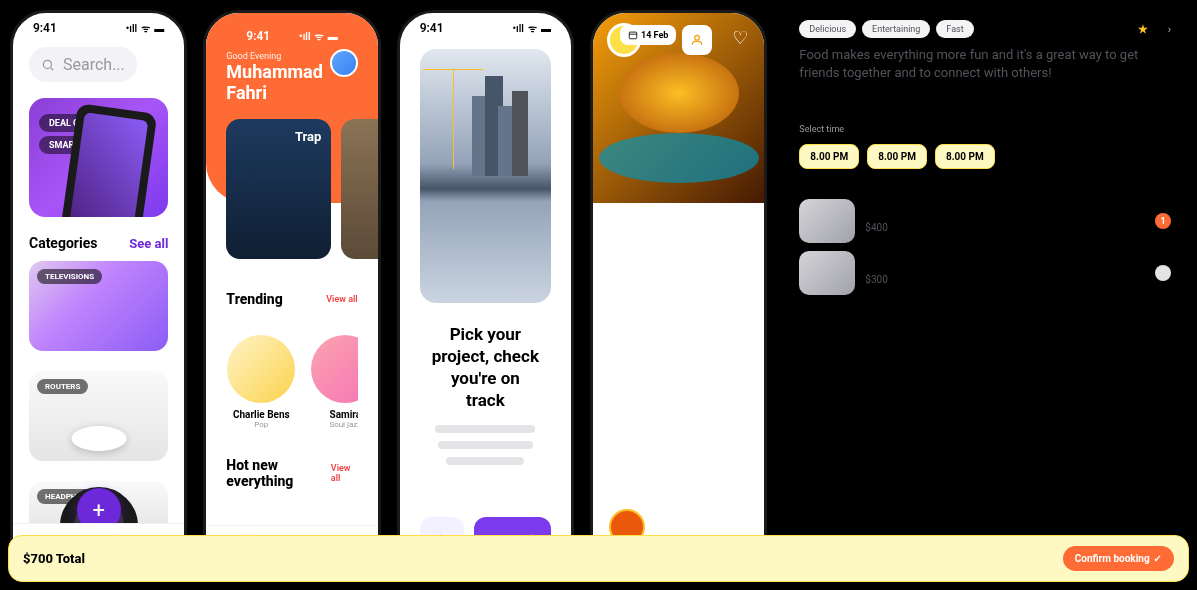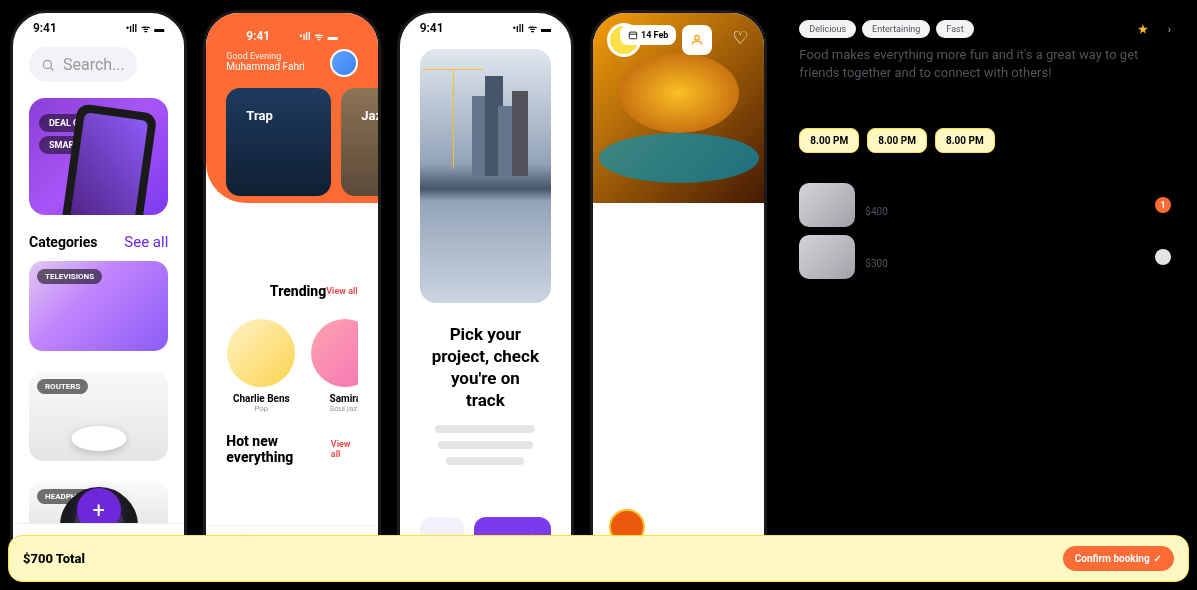--- a/index.html
+++ b/index.html
@@ -13,49 +13,49 @@
 .p1-search-row{display:flex;align-items:flex-end;gap:20px;padding:8px 16px}
 .p1-search{flex:1;background:#f3f3f7;border-radius:20px;padding:8px 12px;display:flex;align-items:center;gap:8px;color:#999}
 .p1-search svg{width:14px;height:14px}
 .p1-hero{margin:8px 16px;height:130px;border-radius:16px;background:linear-gradient(135deg,#8b3fd6,#a855f7,#7c3aed);position:relative;overflow:hidden}
 .p1-tag{background:rgba(0,0,0,0.5);color:#fff;font-size:9px;font-weight:700;padding:4px 10px;border-radius:12px;display:inline-block;margin:4px 0 0 10px}
 .p1-tag:first-child{margin-top:16px}
 .p1-hero-phone{position:absolute;right:20px;top:10px;width:80px;height:140px;background:#1a1a1a;border-radius:12px;transform:rotate(8deg)}
 .p1-hero-phone::after{content:'';position:absolute;inset:8px;background:linear-gradient(45deg,#4a1d7a,#8b5cf6);border-radius:6px}
 .p1-section{padding:10px 16px 4px;display:flex;justify-content:space-between;align-items:center}
 .p1-section h3{font-size:14px;font-weight:700}
-.p1-section a{font-size:15px;color:#6d28d9;font-weight:400}
+.p1-section a{font-size:13px;color:#6d28d9;font-weight:700}
 .p1-grid{display:grid;grid-template-columns:1fr;gap:20px;padding:6px 16px}
 .p1-card{height:90px;border-radius:14px;background:#d4d4d8;position:relative;overflow:hidden}
 .p1-card-tag{position:absolute;top:8px;left:8px;background:rgba(0,0,0,0.55);color:#fff;font-size:8px;font-weight:700;padding:3px 8px;border-radius:10px}
 .p1-card.c1{background:linear-gradient(135deg,#e0c9f0,#c084fc 40%,#8b5cf6)}
 .p1-card.c2{background:linear-gradient(135deg,#f5f3ff,#ddd6fe 50%,#a78bfa)}
 .p1-card.c3{background:linear-gradient(180deg,#f9f9f9,#e5e5e5)}
 .p1-card.c4{background:linear-gradient(180deg,#fafafa,#d4d4d4)}
 .p1-card.c3::after{content:'';position:absolute;bottom:10px;left:50%;transform:translateX(-50%);width:55px;height:25px;background:#fff;border-radius:50%;box-shadow:0 2px 8px rgba(0,0,0,0.2)}
 .p1-card.c4::after{content:'';position:absolute;top:50%;left:50%;transform:translate(-50%,-50%);width:50px;height:50px;border-radius:50%;border:14px solid #1a1a1a;background:#333}
 .p1-nav{position:absolute;bottom:0;left:0;right:0;background:#fff;display:flex;justify-content:space-around;padding:10px 10px 14px;border-top:1px solid #f0f0f0}
 .p1-nav-item{display:flex;flex-direction:column;align-items:center;gap:2px;font-size:8px;color:#bbb}
 .p1-nav-item.active{color:#6d28d9}
 .p1-nav-item svg{width:18px;height:18px}
 .p1-fab{position:absolute;bottom:45px;left:50%;transform:translateX(-50%);width:44px;height:44px;background:#6d28d9;border-radius:50%;display:flex;align-items:center;justify-content:center;color:#fff;font-size:22px;box-shadow:0 4px 12px rgba(109,40,217,0.4)}
 
 
 .p2{background:#fff}
 .p2-header{background:#ff6b35;padding:8px 20px 0;border-radius:0 0 0 40px;height:190px;position:relative;overflow:visible}
 .p2 .status-bar{color:#fff}
 .p2-greeting{color:#fff;font-size:9px;opacity:0.9;margin-top:4px}
-.p2-name{color:#fff;font-size:10px;font-weight:400}
+.p2-name{color:#fff;font-size:18px;font-weight:700}
 .p2-avatar{position:absolute;top:36px;right:20px;width:28px;height:28px;border-radius:50%;background:linear-gradient(135deg,#60a5fa,#3b82f6);border:2px solid #fff}
 .p2-genres{display:flex;gap:10px;margin-top:16px;overflow:visible}
-.p2-genre{min-width:105px;height:108px;border-radius:14px;position:relative;overflow:hidden;color:#fff;font-weight:700;font-size:13px;padding:20px;text-align:left}
+.p2-genre{min-width:105px;height:140px;border-radius:14px;position:relative;overflow:hidden;color:#fff;font-weight:700;font-size:13px;padding:10px;text-align:right}
 .p2-genre.g1{background:linear-gradient(180deg,#1e3a5f,#0f1f33)}
 .p2-genre.g2{background:linear-gradient(180deg,#8b7355,#5c4a38)}
 .p2-body{padding:60px 20px 0}
-.p2-sec{display:flex;justify-content:flex-end;align-items:center;margin:20px 0}
+.p2-sec{display:flex;justify-content:space-between;align-items:center;margin:28px 0}
 .p2-sec h3{font-size:14px;font-weight:800}
 .p2-sec a{font-size:9px;color:#ef4444;font-weight:600}
 .p2-artists{display:flex;gap:14px;overflow:hidden}
 .p2-artist{text-align:center;min-width:70px}
 .p2-artist-img{width:68px;height:68px;border-radius:50%;margin:0 auto 6px}
 .p2-artist-img.a1{background:linear-gradient(135deg,#fda4af,#f472b6)}
 .p2-artist-img.a2{background:linear-gradient(135deg,#fef3c7,#fcd34d)}
 .p2-artist-name{font-size:10px;font-weight:700}
 .p2-artist-genre{font-size:8px;color:#999}
 .p2-playlists{display:flex;gap:12px;margin-top:8px;overflow:hidden}
@@ -343,20 +343,21 @@
     <div class="p4-stats">
       <div>
         <div class="p4-stat-val">$300</div>
         <div class="p4-stat-lbl">minimum</div>
       </div>
       <div>
         <div class="p4-stat-val">6 guest</div>
         <div class="p4-stat-lbl">maximum</div>
       </div>
     </div>
+    <div class="p4-time-lbl">Select time</div>
     <div class="p4-times">
       <div class="p4-time">8.00 PM</div>
       <div class="p4-time">8.00 PM</div>
       <div class="p4-time">8.00 PM</div>
     </div>
     <div class="p4-menu-title">Set Menus</div>
     <div class="p4-menu-item">
       <div class="p4-menu-img"></div>
       <div class="p4-menu-info">
         <div class="p4-menu-name">Veggie burrito for 4</div>

